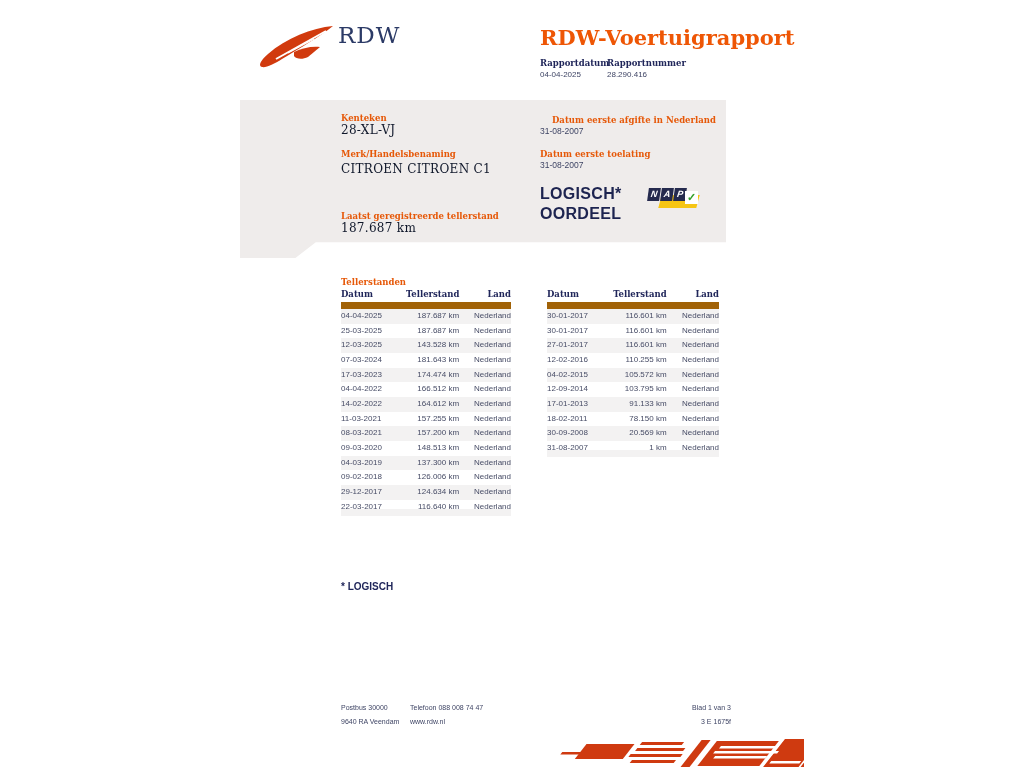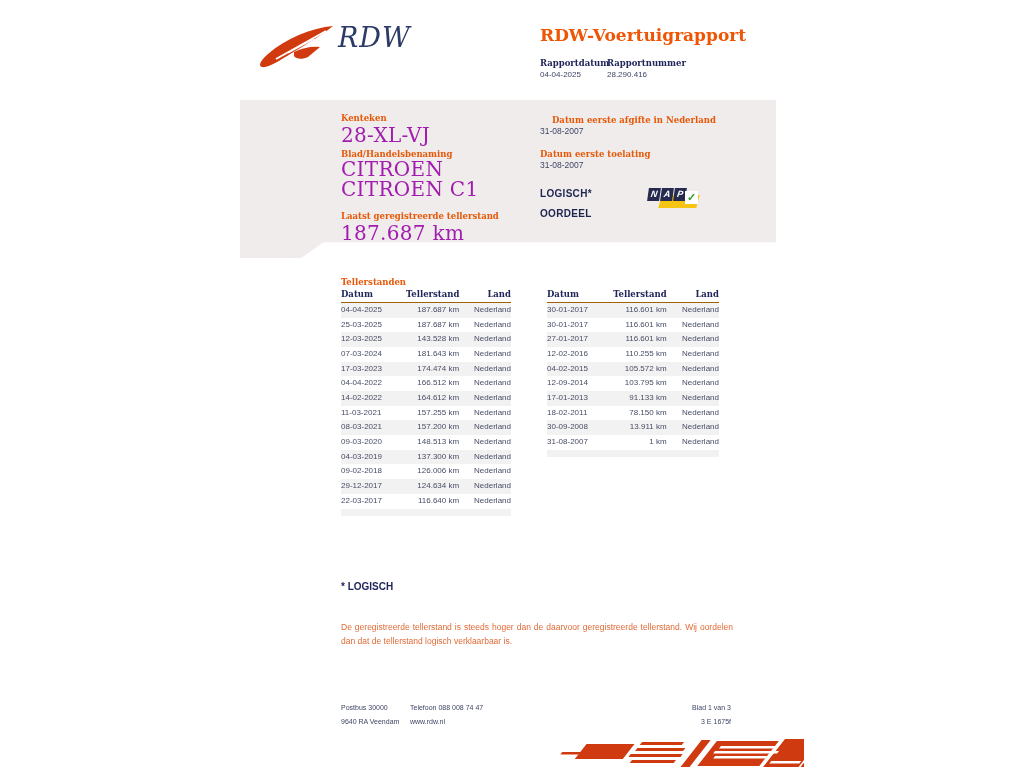--- a/index.html
+++ b/index.html
@@ -1,52 +1,52 @@
 <!DOCTYPE html>
 <html><head>
 <meta charset="utf-8">
 <style>
   html,body{margin:0;padding:0;background:#ffffff;}
   #page{position:relative;width:1024px;height:768px;background:#ffffff;overflow:hidden;
         font-family:"Liberation Sans",sans-serif;}
   .abs{position:absolute;}
 
   
-  .wordmark{left:338px;top:22px;font-family:"DejaVu Serif",serif;font-size:27px;
-            color:#2b3a66;letter-spacing:1px;font-style:italic;}
+  .wordmark{left:338px;top:22px;font-family:"DejaVu Serif",serif;font-size:23px;
+            color:#2b3a66;letter-spacing:1px;}
   .doc-title{left:540px;top:25px;font-family:"DejaVu Serif",serif;font-weight:bold;
-             font-size:17px;color:#ee5605;}
+             font-size:21px;color:#ee5605;}
   .meta-label{font-family:"DejaVu Serif",serif;font-weight:bold;font-size:8.5px;color:#20265a;}
   .meta-value{font-size:8px;color:#3f4565;}
 
   
-  #vehicle-panel{left:240px;top:100px;width:536px;height:158px;background:#efeceb;
+  #vehicle-panel{left:240px;top:100px;width:486px;height:158px;background:#efeceb;
      clip-path:polygon(0 0,100% 0,100% 90%,15.6% 90%,11.4% 100%,0 100%);}
   .lbl{font-family:"DejaVu Serif",serif;font-weight:bold;font-size:8.5px;color:#e65808;}
-  .serif-val{font-family:"DejaVu Serif",serif;font-size:20px;color:#a21caf;letter-spacing:.3px;}
+  .serif-val{font-family:"DejaVu Serif",serif;font-size:12px;color:#0f172a;letter-spacing:.3px;}
   .small-val{font-size:8.5px;color:#3f4565;}
-  .oordeel{font-weight:bold;font-size:10px;color:#1d2450;line-height:20px;letter-spacing:.3px;}
+  .oordeel{font-weight:bold;font-size:16px;color:#1d2450;line-height:20px;letter-spacing:.3px;}
 
   
   #nap{left:408px;top:86px;width:54px;height:26px;}
   .nap-yellow{position:absolute;left:12px;top:9px;width:38px;height:13px;background:#f6c514;
               transform:skewX(-15deg);}
   .nap-tile{position:absolute;top:2px;width:12px;height:13px;background:#252a4e;color:#fff;
             font-weight:bold;font-style:italic;font-size:9px;line-height:13px;text-align:center;
             transform:skewX(-8deg);}
   .nap-check{position:absolute;left:37px;top:5px;width:13px;height:13px;background:#fff;
              color:#33a02c;font-weight:bold;font-size:11px;line-height:13px;text-align:center;}
 
   
   .section-label{left:341px;top:277px;}
   table{border-collapse:collapse;table-layout:fixed;}
   #table-left{left:341px;top:289px;width:170px;}
   #table-right{left:547px;top:289px;width:172px;}
   th{font-family:"DejaVu Serif",serif;font-weight:bold;font-size:8.5px;color:#20265a;
-     border-bottom:1px solid #a16207;padding:0 0 3px 0;text-align:left;}
+     border-bottom:7px solid #a16207;padding:0 0 3px 0;text-align:left;}
   td{font-size:8px;color:#474c66;line-height:14.65px;padding:0;white-space:nowrap;}
   th:nth-child(1){width:40%;} th:nth-child(2){width:33%;} th:nth-child(3){width:27%;}
   th:nth-child(2),td:nth-child(2){text-align:right;padding-right:8px;}
   th:nth-child(3),td:nth-child(3){text-align:right;}
   tbody tr:nth-child(odd){background:#f3f2f2;}
   .endbar{background:#f3f2f2;height:7px;}
   #endbar-left{left:341px;top:509px;width:170px;}
   #endbar-right{left:547px;top:450px;width:172px;}
 
   
@@ -78,21 +78,21 @@
   <div class="abs doc-title">RDW-Voertuigrapport</div>
   <div class="abs meta-label" style="left:540px;top:58px;">Rapportdatum</div>
   <div class="abs meta-label" style="left:607px;top:58px;">Rapportnummer</div>
   <div class="abs meta-value" style="left:540px;top:70px;">04-04-2025</div>
   <div class="abs meta-value" style="left:607px;top:70px;">28.290.416</div>
 
   <div id="vehicle-panel" class="abs">
     <div class="abs lbl" style="left:101px;top:13px;">Kenteken</div>
     <div class="abs serif-val" style="left:101px;top:23px;">28-XL-VJ</div>
 
-    <div class="abs lbl" style="left:101px;top:49px;">Blad/Handelsbenaming</div>
+    <div class="abs lbl" style="left:101px;top:49px;">Merk/Handelsbenaming</div>
     <div class="abs serif-val" style="left:101px;top:59px;width:158px;line-height:20px;">CITROEN CITROEN C1</div>
 
     <div class="abs lbl" style="left:101px;top:111px;">Laatst geregistreerde tellerstand</div>
     <div class="abs serif-val" style="left:101px;top:121px;">187.687 km</div>
 
     <div class="abs lbl" style="left:312px;top:15px;">Datum eerste afgifte in Nederland</div>
     <div class="abs small-val" style="left:300px;top:26px;">31-08-2007</div>
 
     <div class="abs lbl" style="left:300px;top:49px;">Datum eerste toelating</div>
     <div class="abs small-val" style="left:300px;top:60px;">31-08-2007</div>
@@ -263,35 +263,34 @@
         </tr>
 
         <tr>
           <td>18-02-2011</td>
           <td>78.150 km</td>
           <td>Nederland</td>
         </tr>
 
         <tr>
           <td>30-09-2008</td>
-          <td>13.911 km</td>
+          <td>20.569 km</td>
           <td>Nederland</td>
         </tr>
 
         <tr>
           <td>31-08-2007</td>
           <td>1 km</td>
           <td>Nederland</td>
         </tr>
       </tbody>
   </table>
   <div id="endbar-right" class="abs endbar"></div>
 
   <div class="abs footnote-heading">* LOGISCH</div>
-  <div class="abs footnote-text">De geregistreerde tellerstand is steeds hoger dan de daarvoor geregistreerde tellerstand. Wij oordelen dan dat de tellerstand logisch verklaarbaar is.</div>
 
   <div id="footer-address" class="abs footer-block">
     <div>Postbus 30000</div>
     <div>9640 RA Veendam</div>
   </div>
   <div id="footer-contact" class="abs footer-block">
     <div>Telefoon 088 008 74 47</div>
     <div>www.rdw.nl</div>
   </div>
   <div id="footer-page" class="abs footer-block">

